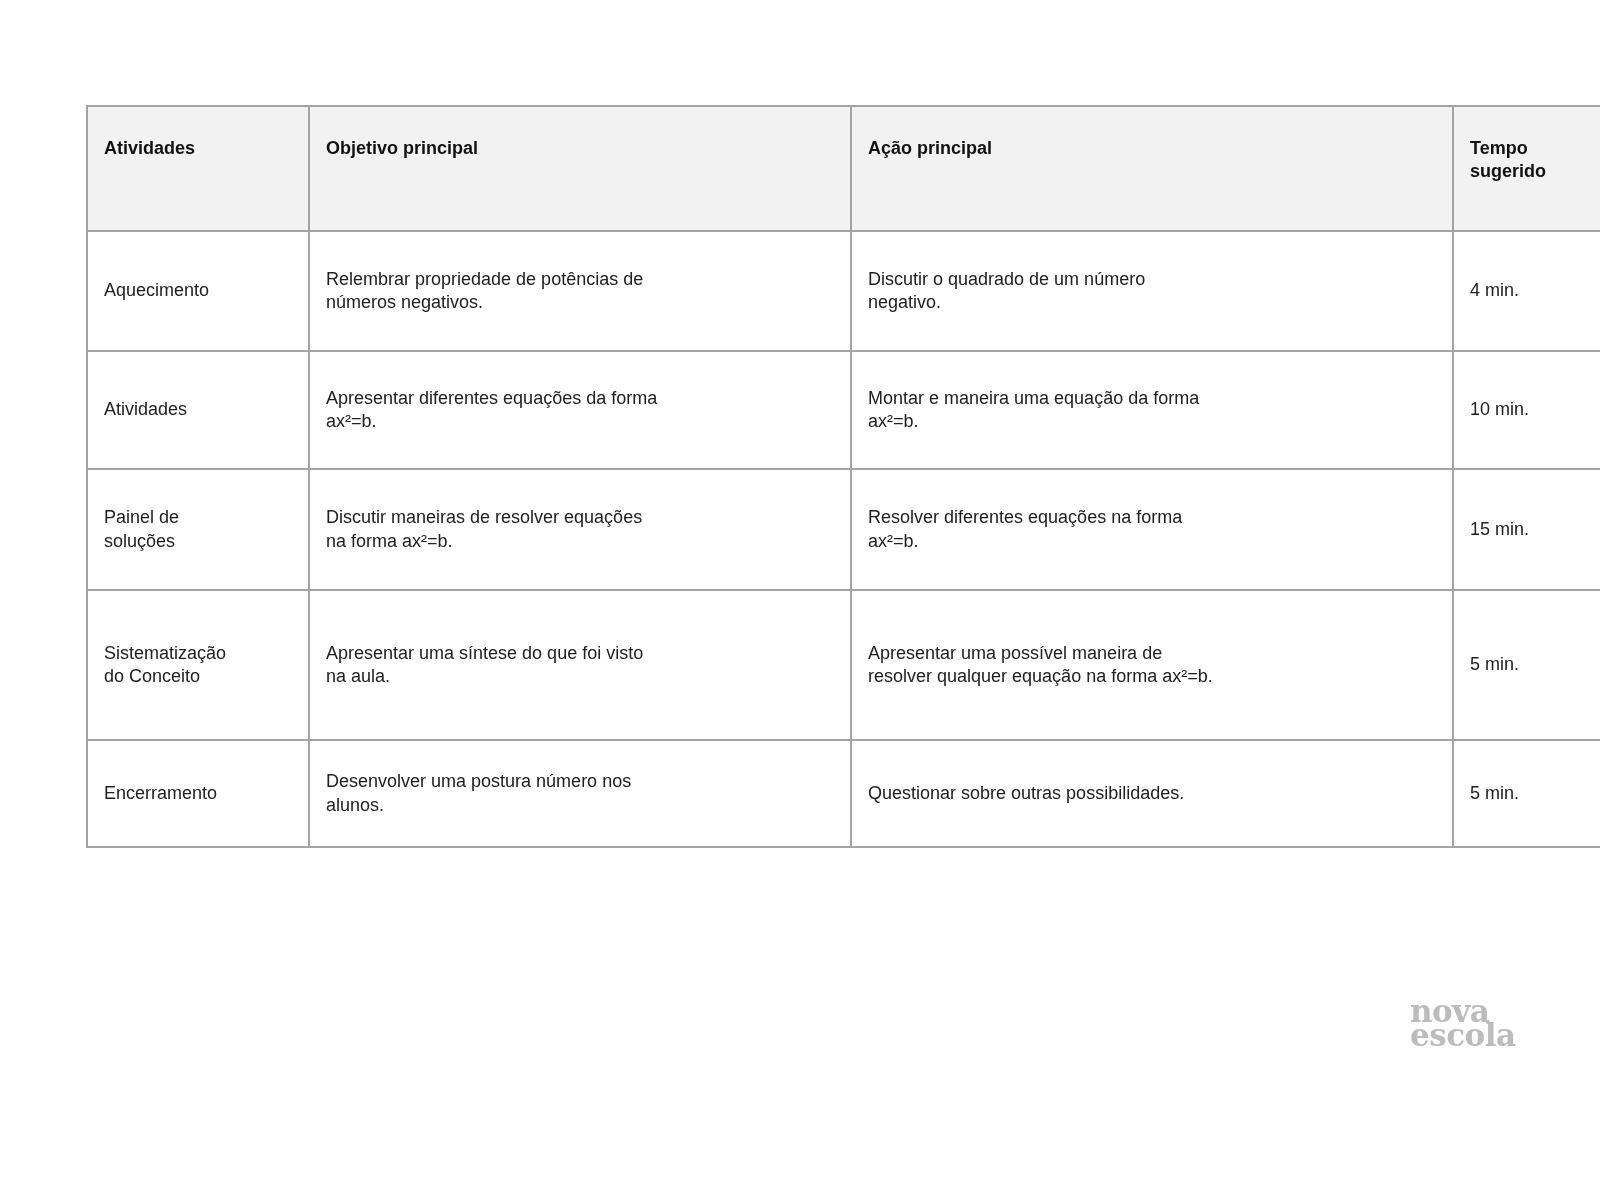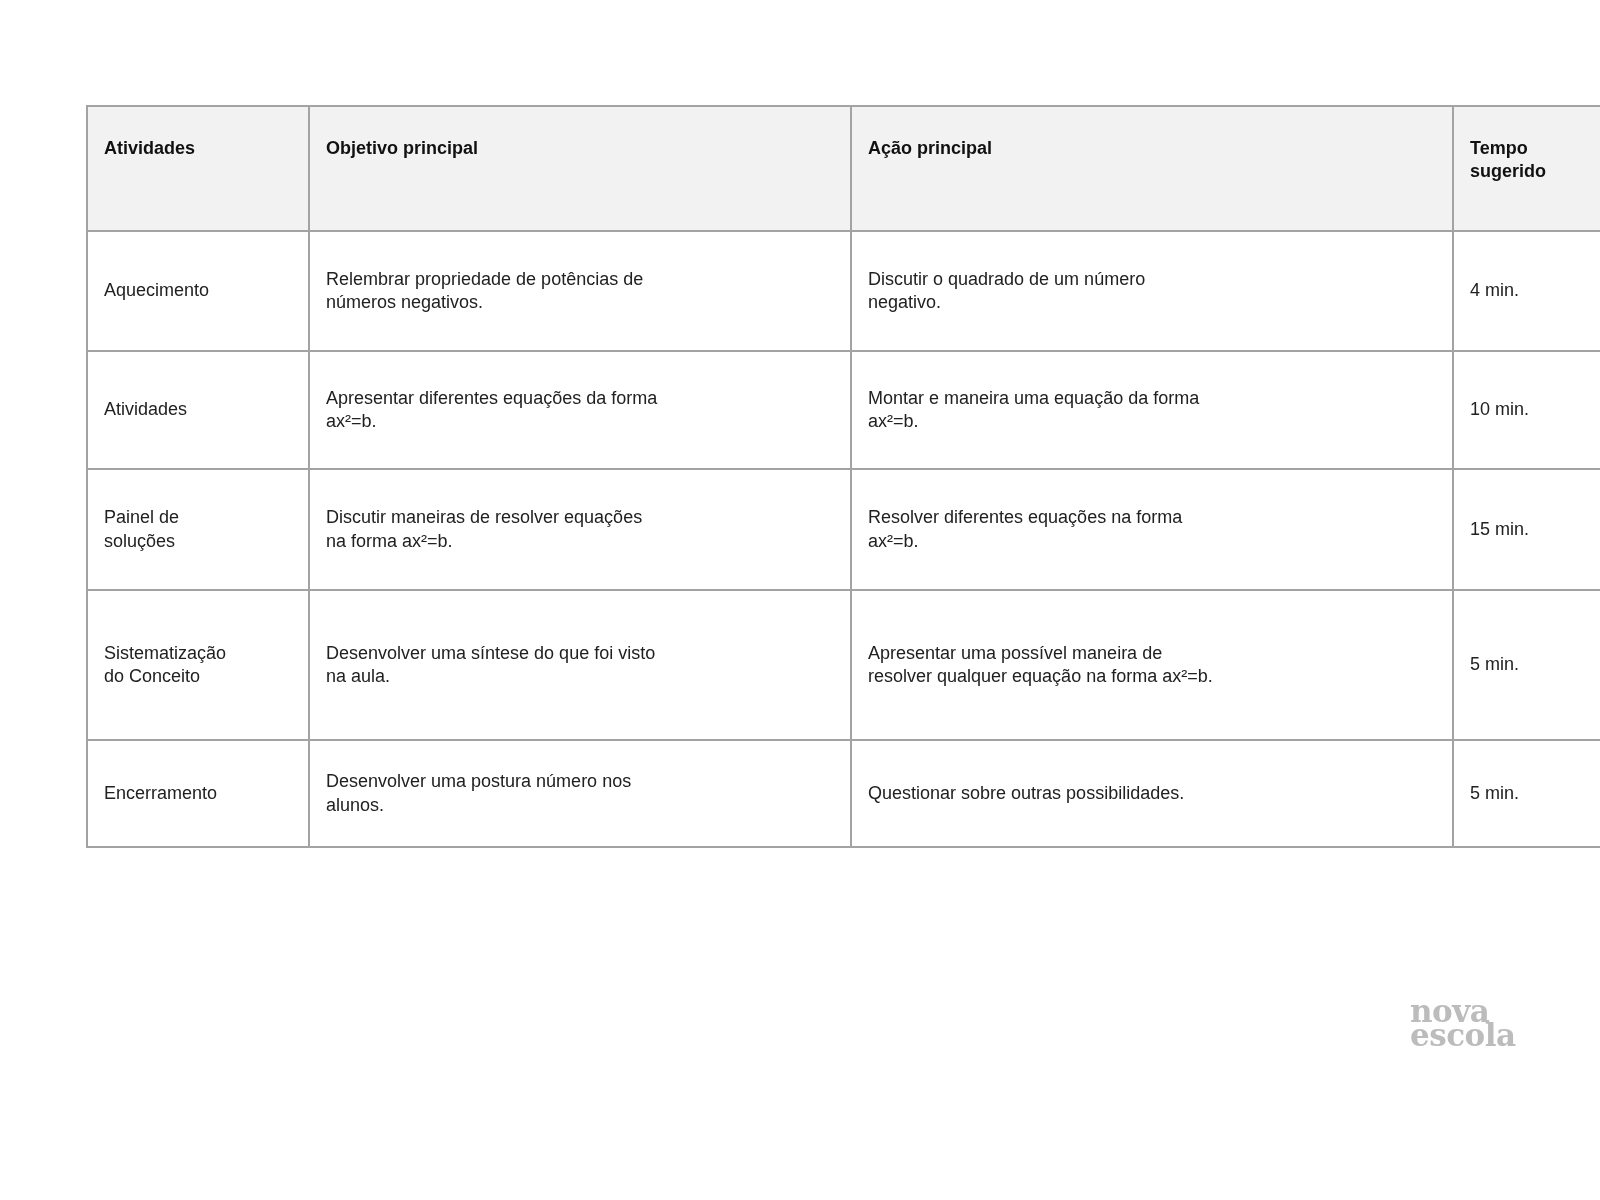--- a/index.html
+++ b/index.html
@@ -124,21 +124,21 @@
 soluções</td>
         <td>Discutir maneiras de resolver equações
 na forma ax²=b.</td>
         <td>Resolver diferentes equações na forma
 ax²=b.</td>
         <td>15 min.</td>
       </tr>
       <tr class="rr3">
         <td>Sistematização
 do Conceito</td>
-        <td>Desenvolver uma síntese do que foi visto
+        <td>Apresentar uma síntese do que foi visto
 na aula.</td>
         <td>Apresentar uma possível maneira de
 resolver qualquer equação na forma ax²=b.</td>
         <td>5 min.</td>
       </tr>
       <tr class="rr4">
         <td>Encerramento</td>
         <td>Desenvolver uma postura número nos
 alunos.</td>
         <td>Questionar sobre outras possibilidades.</td>

